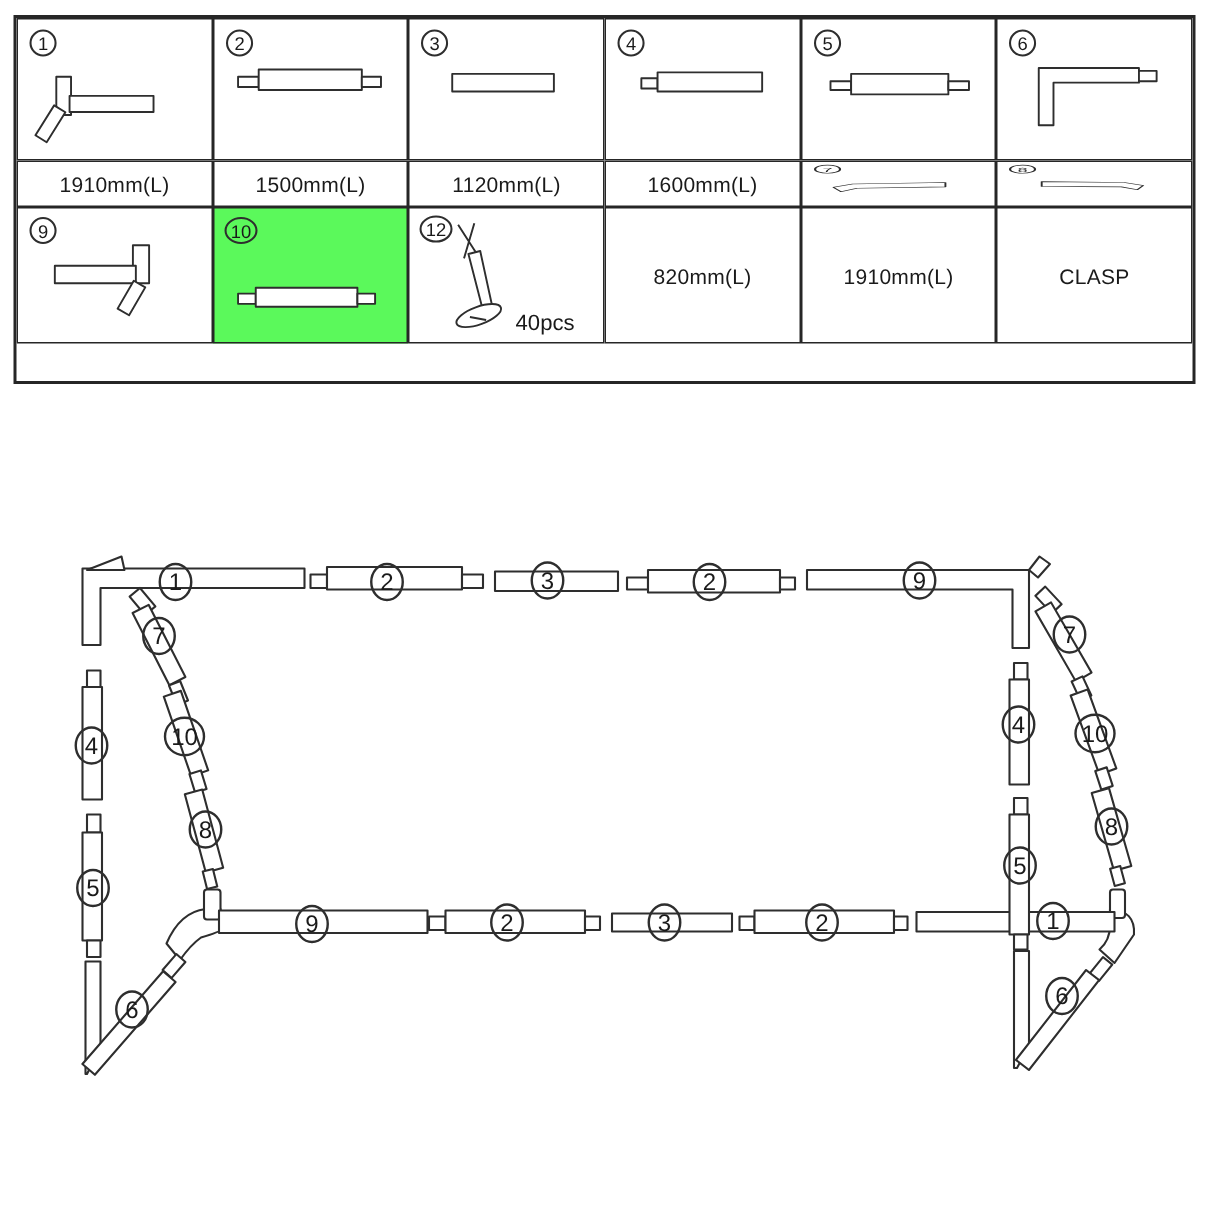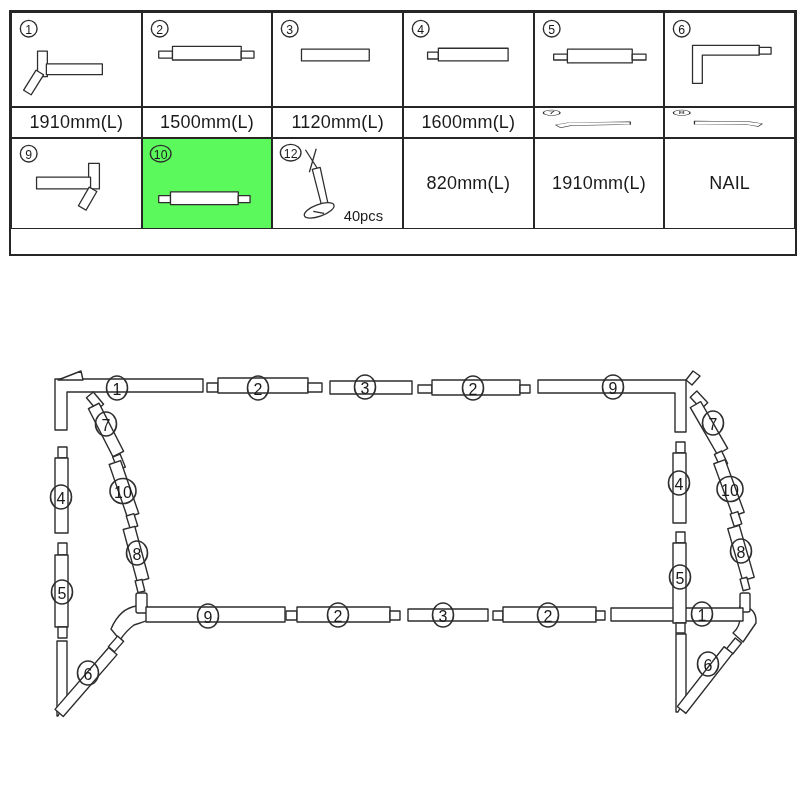--- a/index.html
+++ b/index.html
@@ -5,21 +5,21 @@
   html,body{margin:0;padding:0;background:#fff;}
   .page{position:relative;width:807px;height:807px;background:#fff;overflow:hidden;
         font-family:"Liberation Sans",sans-serif;color:#1a1a1a;}
   
   .parts-table{position:absolute;left:9px;top:10px;width:788px;
        display:grid;grid-template-columns:repeat(6,1fr);
        grid-template-rows:95px 31px 91px 25px;
        border:2px solid #262626;background:#fff;box-sizing:border-box;}
   .cell{border:1px solid #262626;box-sizing:border-box;position:relative;background:#fff;overflow:hidden;}
   .cell.lab{display:flex;align-items:center;justify-content:center;
-       font-size:18px;letter-spacing:0.2px;white-space:nowrap;}
+       font-size:14px;letter-spacing:0.2px;white-space:nowrap;}
   .cell.highlight{background:var(--highlight,#5BF95B);}
   .cell svg{display:block;width:100%;height:100%;}
   .ln rect,.ln polygon,.ln path{fill:#fff;stroke:#2e2e2e;stroke-width:1.3;stroke-linejoin:round;}
   .ln .ghost{fill:none;stroke:#2e2e2e;stroke-width:1.3;}
   .numc{fill:none;stroke:#2e2e2e;stroke-width:1.4;}
   .numt{font-size:12.5px;fill:#1a1a1a;text-anchor:middle;dominant-baseline:central;}
   .qty{font-size:15px;fill:#1a1a1a;text-anchor:middle;dominant-baseline:central;}
   
   .diagram{position:absolute;left:0;top:0;width:807px;height:807px;}
   .tube rect,.tube polygon,.tube path{fill:#fff;stroke:#2e2e2e;stroke-width:1.4;stroke-linejoin:round;}
@@ -315,16 +315,16 @@
           <path class="ghost" d="M41,74 L52,76"></path>
         </g>
         <ellipse class="numc" cx="18" cy="14" rx="10.5" ry="8.5"></ellipse>
         <text class="numt" x="18" y="15">12</text>
         <text class="qty" x="92" y="79">40pcs</text>
       </svg>
     </div>
 
     <div class="cell lab">820mm(L)</div>
     <div class="cell lab">1910mm(L)</div>
-    <div class="cell lab">NAIL</div>
+    <div class="cell lab">CLASP</div>
   </div>
 
 </div>
 
 </body></html>

